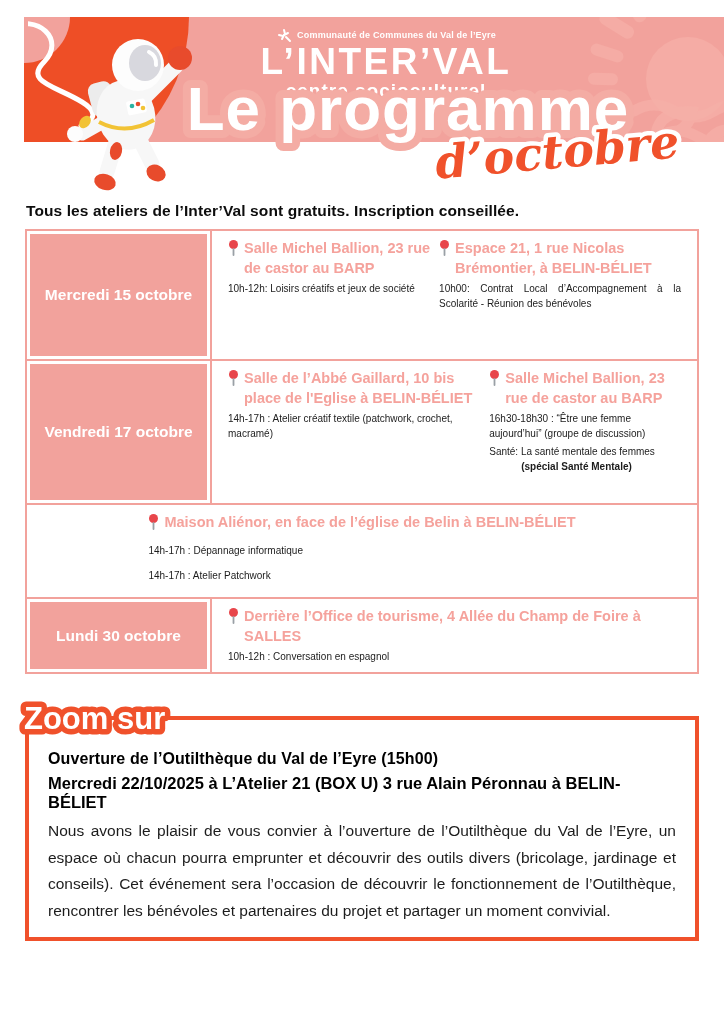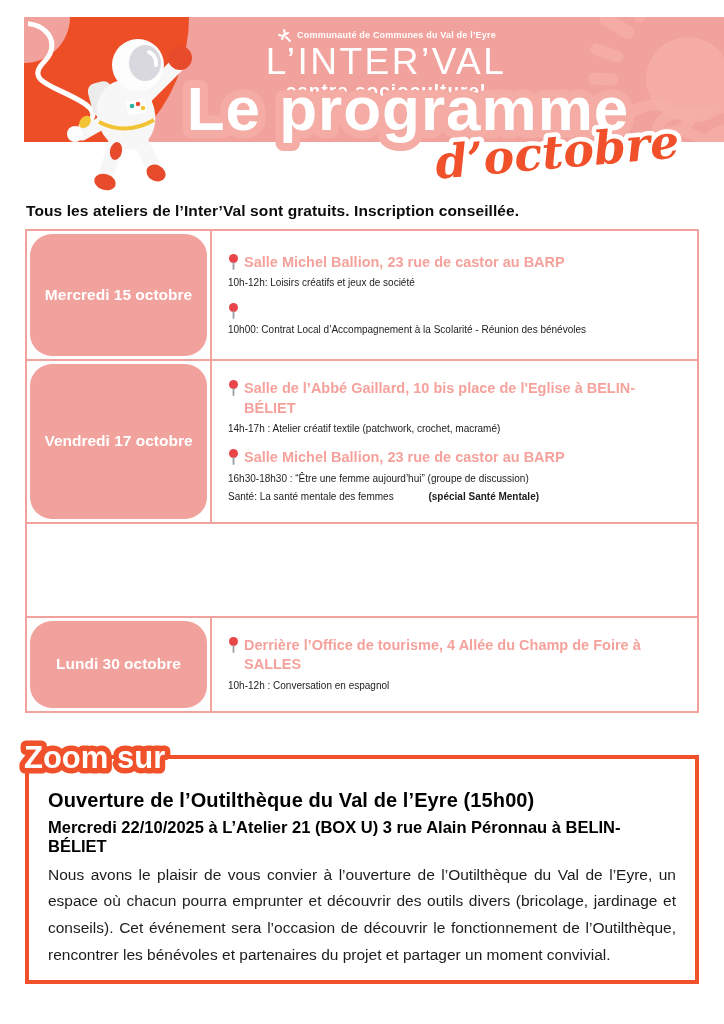--- a/index.html
+++ b/index.html
@@ -6,48 +6,48 @@
   body { font-family:"Liberation Sans", sans-serif; background:#fff; }
   .page { position:relative; width:724px; height:1024px; background:#fff; overflow:hidden; }
 
   
   .header { position:absolute; top:17px; left:0; width:724px; height:125px; background:#F2A29C; overflow:hidden;margin-left:24px; }
   .sun-deco { position:absolute; top:-8px; right:-10px; }
   .arc-deco { position:absolute; top:0; left:0; }
   .logo-block { position:absolute; top:10px; left:50%; transform:translateX(-50%); text-align:center; color:#fff; width:360px; z-index:2; }
   .logo-top { display:flex; align-items:center; justify-content:center; gap:5px; }
   .logo-small { font-size:9px; font-weight:bold; letter-spacing:.2px; }
-  .logo-main { font-size:37px; font-weight:400; letter-spacing:2.5px; line-height:1.02; }
+  .logo-main { font-size:37px; font-weight:700; letter-spacing:2.5px; line-height:1.02; }
   .logo-sub { font-size:19px; font-weight:600; letter-spacing:1px; line-height:1.05; }
   .astronaut { position:absolute; top:18px; left:28px; z-index:3; }
   .title-svg { position:absolute; top:50px; left:118px; z-index:4; }
   .month-svg { position:absolute; top:116px; left:408px; z-index:5; }
 
   
   .intro { margin:202px 25px 9px 26px; font-size:15.5px; font-weight:bold; color:#0d0d0d; letter-spacing:.1px; }
 
   
   .sched { margin:9px 25px 0 25px; border:2px solid #F2A29C; }
   .srow { display:flex; border-bottom:2px solid #F2A29C; }
   .srow:last-child { border-bottom:none; }
   .date-cell { flex:0 0 185px; border-right:2px solid #F2A29C; background:#fff; padding:3px; display:flex; }
-  .date-fill { flex:1; background:#F2A29C; color:#fff; font-weight:bold; font-size:15.5px; display:flex; align-items:center; justify-content:center; text-align:center; padding:4px;border-radius:22px; }
-  .content-cell { flex:1; padding:12px 16px; display:flex; flex-direction:column; justify-content:center; }
+  .date-fill { flex:1; background:#F2A29C; color:#fff; font-weight:bold; font-size:15.5px; display:flex; align-items:center; justify-content:center; text-align:center; padding:4px; }
+  .content-cell { flex:1; padding:2px 16px; display:flex; flex-direction:row; justify-content:center; }
   .event { margin:6px 0; }
   .loc { color:#F5A29C; font-weight:bold; font-size:14.5px; display:flex; align-items:flex-start; gap:5px; line-height:1.35; }
   .pin { flex:0 0 auto; margin-top:1px; }
   .eline { font-size:10px; color:#1c1c1c; line-height:1.5; margin-top:3px; }
   .eline.just { text-align:justify; }
   .eline.gap { margin-top:10px; }
   .bold { font-weight:bold;margin-left:32px; }
 
   
   .zoom-box { position:relative; margin:42px 25px 0 25px; border:4px solid #F0512B; padding:30px 19px 12px 19px; background:#fff; }
   .zoom-title-svg { position:absolute; top:-27px; left:-19px; }
-  .z-h1 { font-size:20px; font-weight:bold; color:#000; margin-bottom:6px; letter-spacing:.1px; }
+  .z-h1 { font-size:16px; font-weight:bold; color:#000; margin-bottom:6px; letter-spacing:.1px; }
   .z-h2 { font-size:16.5px; font-weight:bold; color:#000; margin-bottom:6px; }
   .z-para { font-size:15.5px; color:#1c1c1c; text-align:justify; line-height:1.72; }
 </style>
 </head>
 <body>
 
 <div class="page">
 
   <div class="header">
 
@@ -141,20 +141,21 @@
             <span>Salle Michel Ballion, 23 rue de castor au BARP</span>
           </p>
           <p class="eline">10h-12h: Loisirs créatifs et jeux de société</p>
         </div>
         <div class="event">
           <p class="loc">
             <svg class="pin" width="11" height="16" viewBox="0 0 11 16">
                 <circle cx="5.5" cy="4.5" r="4.5" fill="#E8464B"></circle>
                 <rect x="4.6" y="8" width="1.8" height="8" rx="0.9" fill="#9aa0a6"></rect>
               </svg>
+            <span>Espace 21, 1 rue Nicolas Brémontier, à BELIN-BÉLIET</span>
           </p>
           <p class="eline just">10h00: Contrat Local d’Accompagnement à la Scolarité - Réunion des bénévoles</p>
         </div>
       </div>
     </div>
 
     <div class="srow" style="min-height:144px;">
       <div class="date-cell">
         <div class="date-fill">Vendredi 17 octobre</div>
       </div>
@@ -177,20 +178,33 @@
               </svg>
             <span>Salle Michel Ballion, 23 rue de castor au BARP</span>
           </p>
           <p class="eline">16h30-18h30 : “Être une femme aujourd’hui” (groupe de discussion)</p>
           <p class="eline"><span>Santé: La santé mentale des femmes </span><span class="bold">(spécial Santé Mentale)</span></p>
         </div>
       </div>
     </div>
 
     <div class="srow" style="min-height:94px;">
+      <div class="content-cell">
+        <div class="event">
+          <p class="loc">
+            <svg class="pin" width="11" height="16" viewBox="0 0 11 16">
+                <circle cx="5.5" cy="4.5" r="4.5" fill="#E8464B"></circle>
+                <rect x="4.6" y="8" width="1.8" height="8" rx="0.9" fill="#9aa0a6"></rect>
+              </svg>
+            <span>Maison Aliénor, en face de l’église de Belin à BELIN-BÉLIET</span>
+          </p>
+          <p class="eline gap">14h-17h : Dépannage informatique</p>
+          <p class="eline gap">14h-17h : Atelier Patchwork</p>
+        </div>
+      </div>
     </div>
 
     <div class="srow" style="min-height:62px;">
       <div class="date-cell">
         <div class="date-fill">Lundi 30 octobre</div>
       </div>
       <div class="content-cell">
         <div class="event">
           <p class="loc">
             <svg class="pin" width="11" height="16" viewBox="0 0 11 16">

